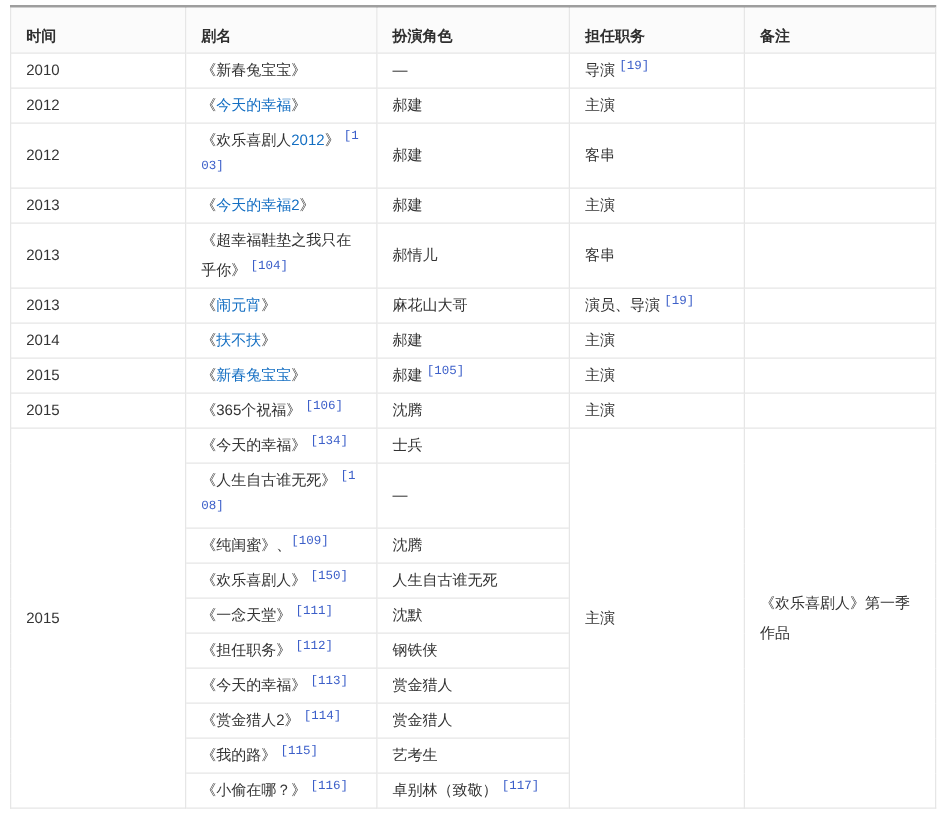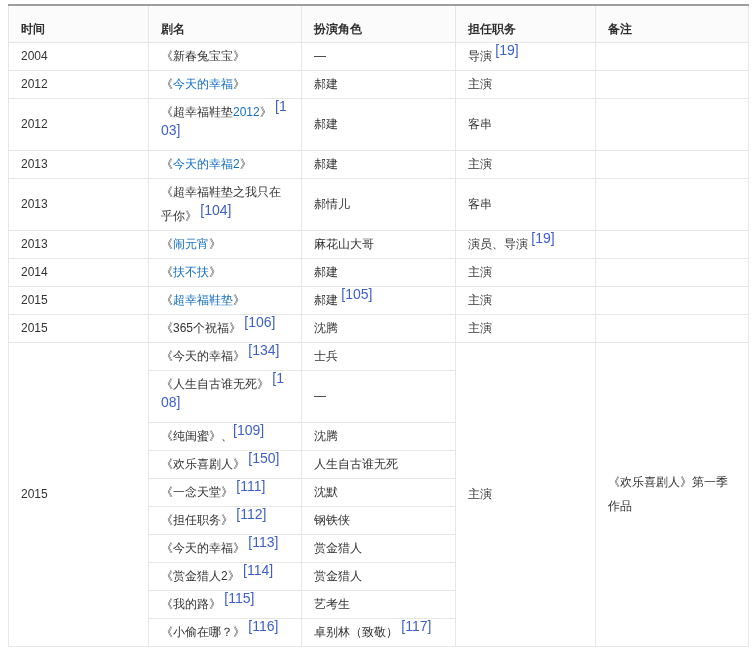--- a/index.html
+++ b/index.html
@@ -39,24 +39,25 @@
     font-weight: bold;
     background: #fbfbfb;
     padding-top: 12px;
     padding-bottom: 1px;
     line-height: 23px;
     color: #2f2f2f;
   }
   .lnk { color: var(--link-color, #136ec2); cursor: pointer; }
   sup.ref {
     color: var(--ref-color, #3c5fc9);
-    font-size: 14px;
+    font-size: 10px;
     line-height: 0;
     vertical-align: super;
     cursor: pointer;
+    font-family: Liberation Mono, monospace;
   }
 </style>
 </head>
 <body>
 
 <div class="wrap">
 
   <table class="works">
     <colgroup>
       <col style="width:140px">
@@ -69,36 +70,36 @@
       <tr>
           <th>时间</th>
           <th>剧名</th>
           <th>扮演角色</th>
           <th>担任职务</th>
           <th>备注</th>
         </tr>
     </thead>
     <tbody>
         <tr>
-          <td><span>2004</span></td>
+          <td><span>2010</span></td>
           <td><span>《新春兔宝宝》</span></td>
           <td><span>—</span></td>
           <td><span>导演 </span><sup class="ref">[19]</sup></td>
           <td></td>
         </tr>
         <tr>
           <td><span>2012</span></td>
           <td><span>《</span><span class="lnk">今天的幸福</span><span>》</span></td>
           <td><span>郝建</span></td>
           <td><span>主演</span></td>
           <td></td>
         </tr>
         <tr>
           <td><span>2012</span></td>
-          <td><span>《超幸福鞋垫</span><span class="lnk">2012</span><span>》 </span><sup class="ref">[103]</sup></td>
+          <td><span>《欢乐喜剧人</span><span class="lnk">2012</span><span>》 </span><sup class="ref">[103]</sup></td>
           <td><span>郝建</span></td>
           <td><span>客串</span></td>
           <td></td>
         </tr>
         <tr>
           <td><span>2013</span></td>
           <td><span>《</span><span class="lnk">今天的幸福2</span><span>》</span></td>
           <td><span>郝建</span></td>
           <td><span>主演</span></td>
           <td></td>
@@ -119,21 +120,21 @@
         </tr>
         <tr>
           <td><span>2014</span></td>
           <td><span>《</span><span class="lnk">扶不扶</span><span>》</span></td>
           <td><span>郝建</span></td>
           <td><span>主演</span></td>
           <td></td>
         </tr>
         <tr>
           <td><span>2015</span></td>
-          <td><span>《</span><span class="lnk">超幸福鞋垫</span><span>》</span></td>
+          <td><span>《</span><span class="lnk">新春兔宝宝</span><span>》</span></td>
           <td><span>郝建 </span><sup class="ref">[105]</sup></td>
           <td><span>主演</span></td>
           <td></td>
         </tr>
         <tr>
           <td><span>2015</span></td>
           <td><span>《365个祝福》 </span><sup class="ref">[106]</sup></td>
           <td><span>沈腾</span></td>
           <td><span>主演</span></td>
           <td></td>

